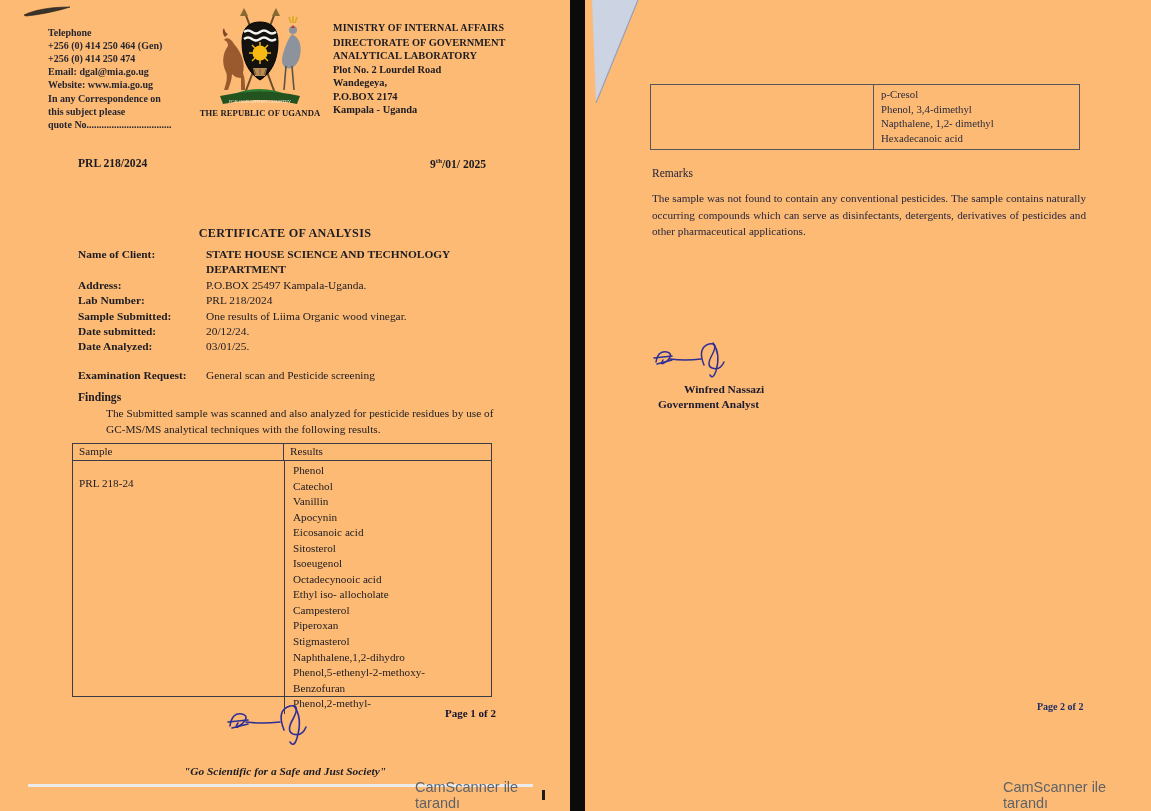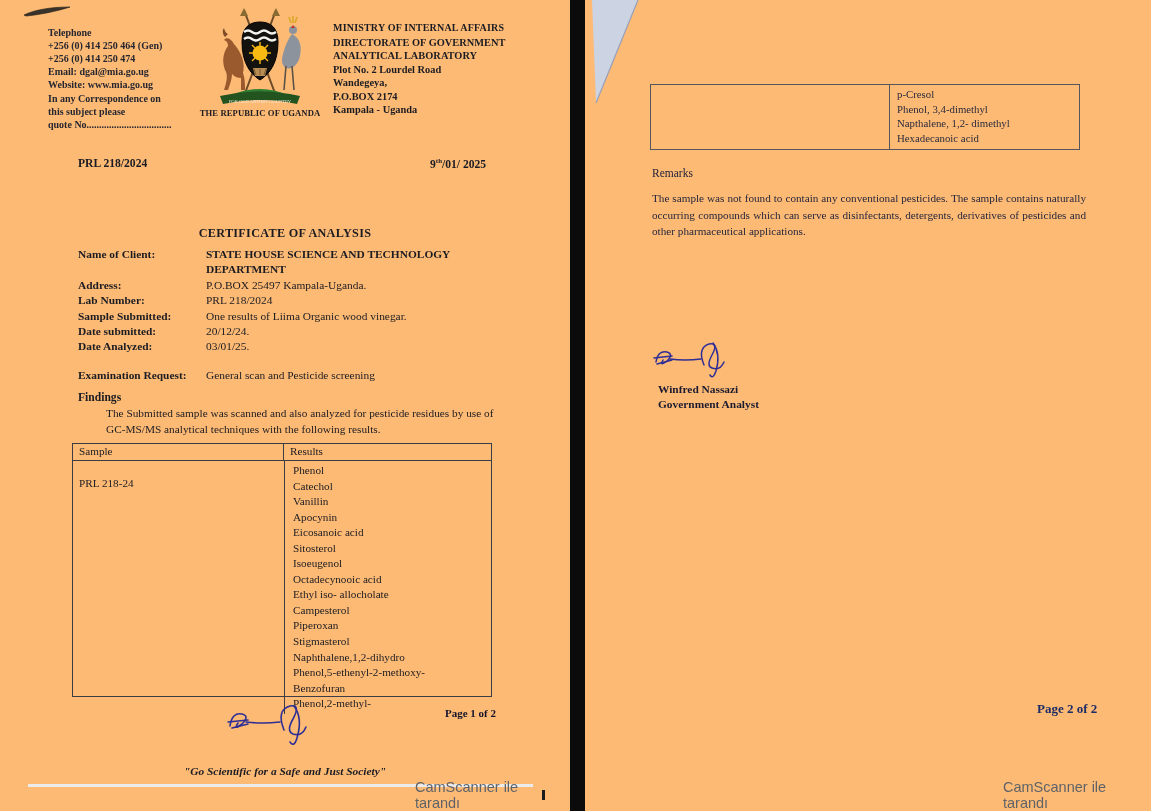--- a/index.html
+++ b/index.html
@@ -39,29 +39,29 @@
   .motto{left:150px;top:765px;width:270px;text-align:center;font-size:11.4px;font-weight:bold;font-style:italic;}
   .smudge{left:28px;top:784px;width:505px;height:3px;background:#ebebeb;}
   .cam1{left:415px;top:779px;width:145px;font-family:"Liberation Sans",sans-serif;font-size:14.5px;color:#5f6368;}
   .tick{left:542px;top:790px;width:3px;height:10px;background:#1c1c1c;}
 
   
   .divider{left:570px;top:0;width:15px;height:811px;background:#0b0b0b;}
 
   
   .fold{left:585px;top:0;}
-  .table2{left:650px;top:84px;width:428px;height:64px;border:1px solid #55555c;font-size:10.8px;display:grid;grid-template-columns:222px 1fr;gap:16px;}
+  .table2{left:650px;top:84px;width:428px;height:64px;border:1px solid #55555c;font-size:10.8px;display:grid;grid-template-columns:222px 1fr;}
   .t2-results{border-left:1px solid #55555c;margin:0;padding:2px 7px;list-style:none;color:#2a2a3c;}
   .t2-results li{line-height:14.6px;}
   .remarks-h{left:652px;top:167px;font-size:11.5px;color:#23233a;}
   .remarks-t{left:652px;top:190px;width:434px;font-size:11.2px;line-height:16.6px;text-align:justify;color:#26263c;}
   .sig2{left:648px;top:338px;}
-  .signame{left:658px;top:383px;font-size:11.4px;font-weight:bold;color:#1b1b30;}
+  .signame{left:684px;top:383px;font-size:11.4px;font-weight:bold;color:#1b1b30;}
   .sigtitle{left:658px;top:398px;font-size:11.4px;font-weight:bold;color:#1b1b30;}
-  .pagelab2{left:1037px;top:701px;font-size:13px;font-weight:bold;color:#1d2b66;}
+  .pagelab2{left:1037px;top:701px;font-size:10px;font-weight:bold;color:#1d2b66;}
   .cam2{left:1003px;top:779px;width:145px;font-family:"Liberation Sans",sans-serif;font-size:14.5px;color:#5f6368;}
 </style>
 </head>
 <body>
 
 <div class="canvas">
 
   <div>
 
     <svg class="abs" style="left:20px;top:2px" width="56" height="18">

